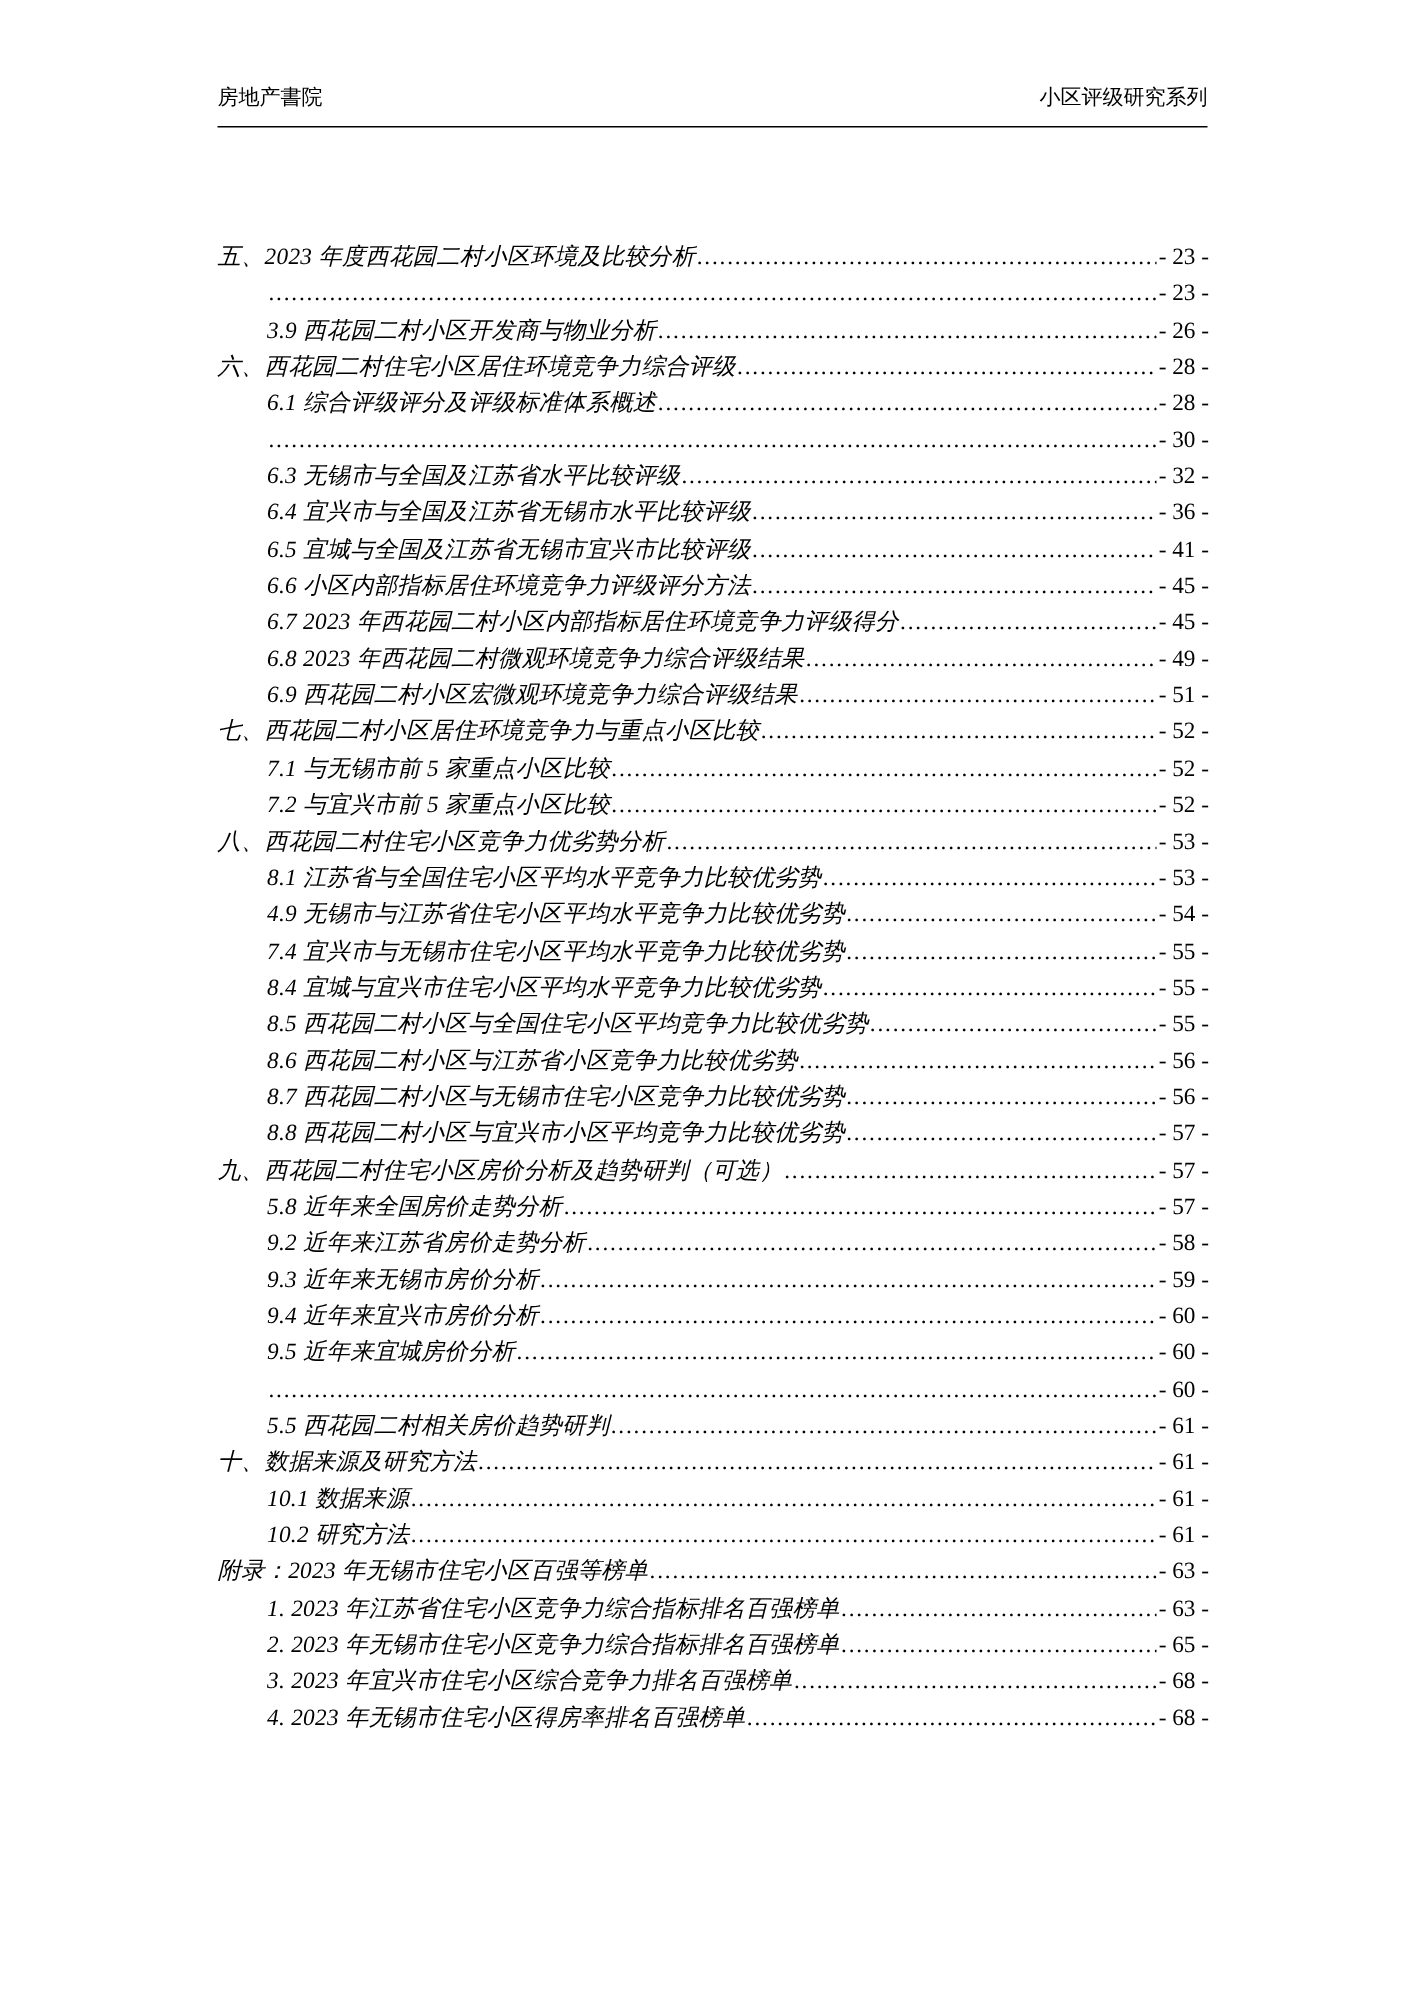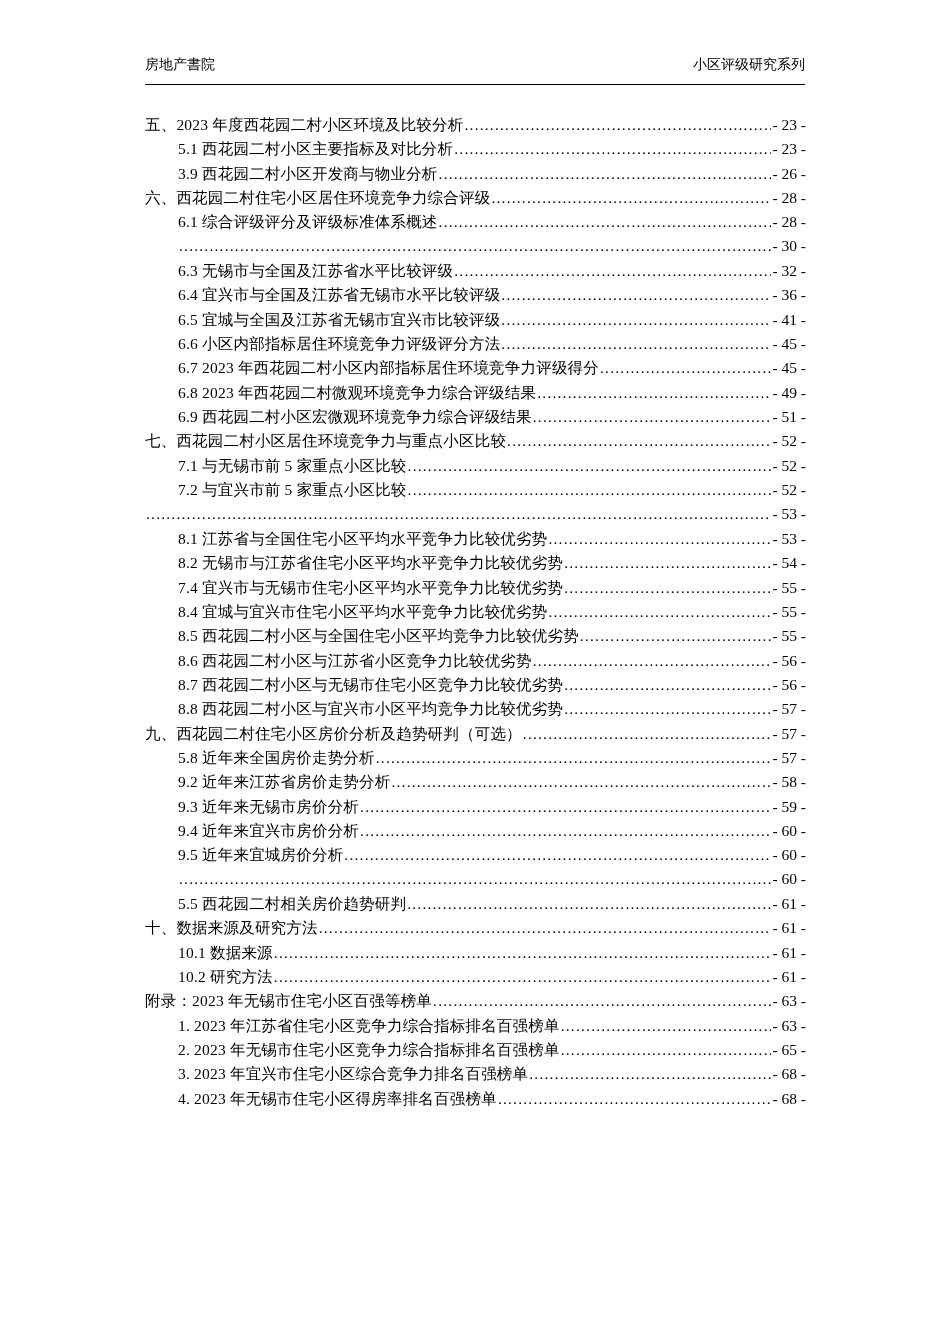--- a/index.html
+++ b/index.html
@@ -34,28 +34,28 @@
     top: 115px; left: 145px; width: 661px;
   }
   .toc-row {
     display: flex;
     align-items: baseline;
     height: 24.35px;
     font-size: 15.5px;
     white-space: nowrap;
   }
   .toc-row.level-2 { padding-left: 33px; }
-  .toc-title { flex: 0 0 auto; letter-spacing: 0.2px; }
+  .toc-title { flex: 0 0 auto; letter-spacing: 0.2px; font-style: italic; }
   .toc-dots {
     flex: 1 1 auto;
     overflow: hidden;
     margin: 0 1px;
     letter-spacing: 1.2px;
   }
-  .toc-page { flex: 0 0 auto; }
+  .toc-page { flex: 0 0 auto; margin-top: 48px; }
   .footer {
     position: absolute;
     top: 1258px; left: 0; width: 950px;
     text-align: center;
     font-size: 15px;
   }
 </style>
 </head>
 <body>
 
@@ -68,21 +68,20 @@
 
   <div class="header-rule"></div>
 
   <div class="toc">
       <div class="toc-row level-1">
         <span class="toc-title">五、2023 年度西花园二村小区环境及比较分析</span>
         <span class="toc-dots">............................................................................................................................................................................................................................</span>
         <span class="toc-page">- 23 -</span>
       </div>
       <div class="toc-row level-2">
-        <span class="toc-title">5.1 西花园二村小区主要指标及对比分析</span>
         <span class="toc-dots">............................................................................................................................................................................................................................</span>
         <span class="toc-page">- 23 -</span>
       </div>
       <div class="toc-row level-2">
         <span class="toc-title">3.9 西花园二村小区开发商与物业分析</span>
         <span class="toc-dots">............................................................................................................................................................................................................................</span>
         <span class="toc-page">- 26 -</span>
       </div>
       <div class="toc-row level-1">
         <span class="toc-title">六、西花园二村住宅小区居住环境竞争力综合评级</span>
@@ -142,30 +141,31 @@
         <span class="toc-title">7.1 与无锡市前 5 家重点小区比较</span>
         <span class="toc-dots">............................................................................................................................................................................................................................</span>
         <span class="toc-page">- 52 -</span>
       </div>
       <div class="toc-row level-2">
         <span class="toc-title">7.2 与宜兴市前 5 家重点小区比较</span>
         <span class="toc-dots">............................................................................................................................................................................................................................</span>
         <span class="toc-page">- 52 -</span>
       </div>
       <div class="toc-row level-1">
+        <span class="toc-title">八、西花园二村住宅小区竞争力优劣势分析</span>
         <span class="toc-dots">............................................................................................................................................................................................................................</span>
         <span class="toc-page">- 53 -</span>
       </div>
       <div class="toc-row level-2">
         <span class="toc-title">8.1 江苏省与全国住宅小区平均水平竞争力比较优劣势</span>
         <span class="toc-dots">............................................................................................................................................................................................................................</span>
         <span class="toc-page">- 53 -</span>
       </div>
       <div class="toc-row level-2">
-        <span class="toc-title">8.2 无锡市与江苏省住宅小区平均水平竞争力比较优劣势</span>
+        <span class="toc-title">4.9 无锡市与江苏省住宅小区平均水平竞争力比较优劣势</span>
         <span class="toc-dots">............................................................................................................................................................................................................................</span>
         <span class="toc-page">- 54 -</span>
       </div>
       <div class="toc-row level-2">
         <span class="toc-title">7.4 宜兴市与无锡市住宅小区平均水平竞争力比较优劣势</span>
         <span class="toc-dots">............................................................................................................................................................................................................................</span>
         <span class="toc-page">- 55 -</span>
       </div>
       <div class="toc-row level-2">
         <span class="toc-title">8.4 宜城与宜兴市住宅小区平均水平竞争力比较优劣势</span>

